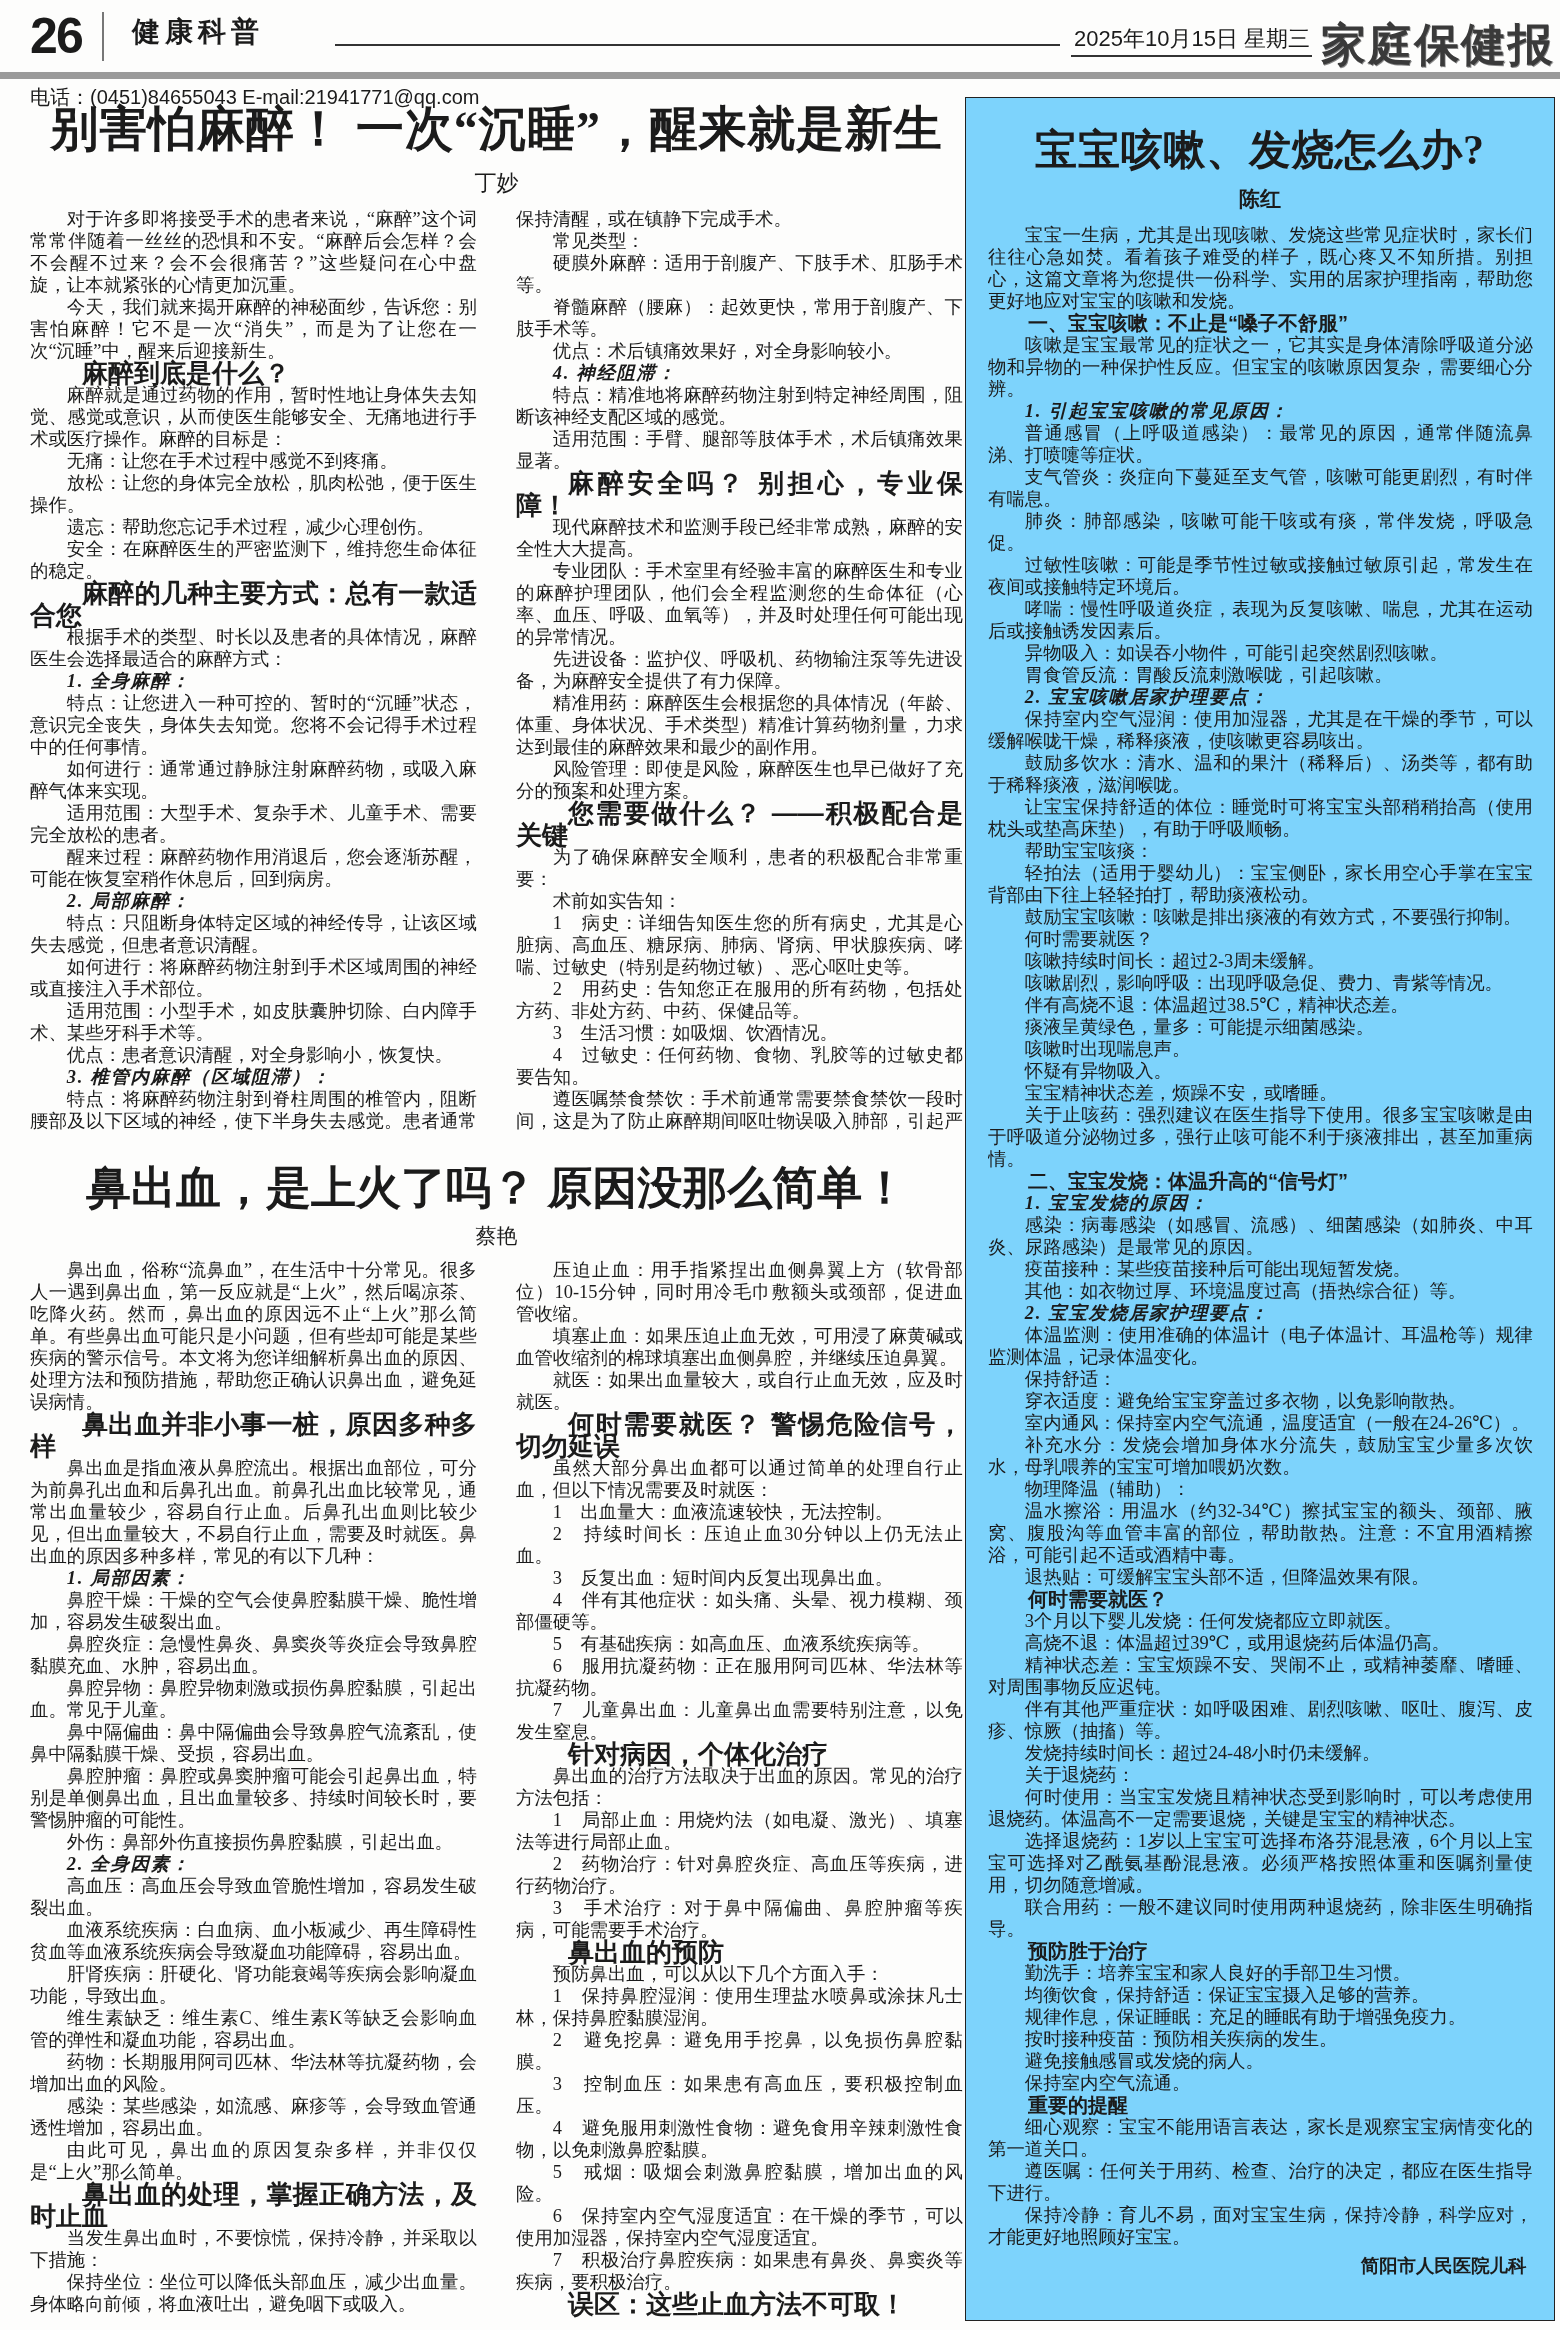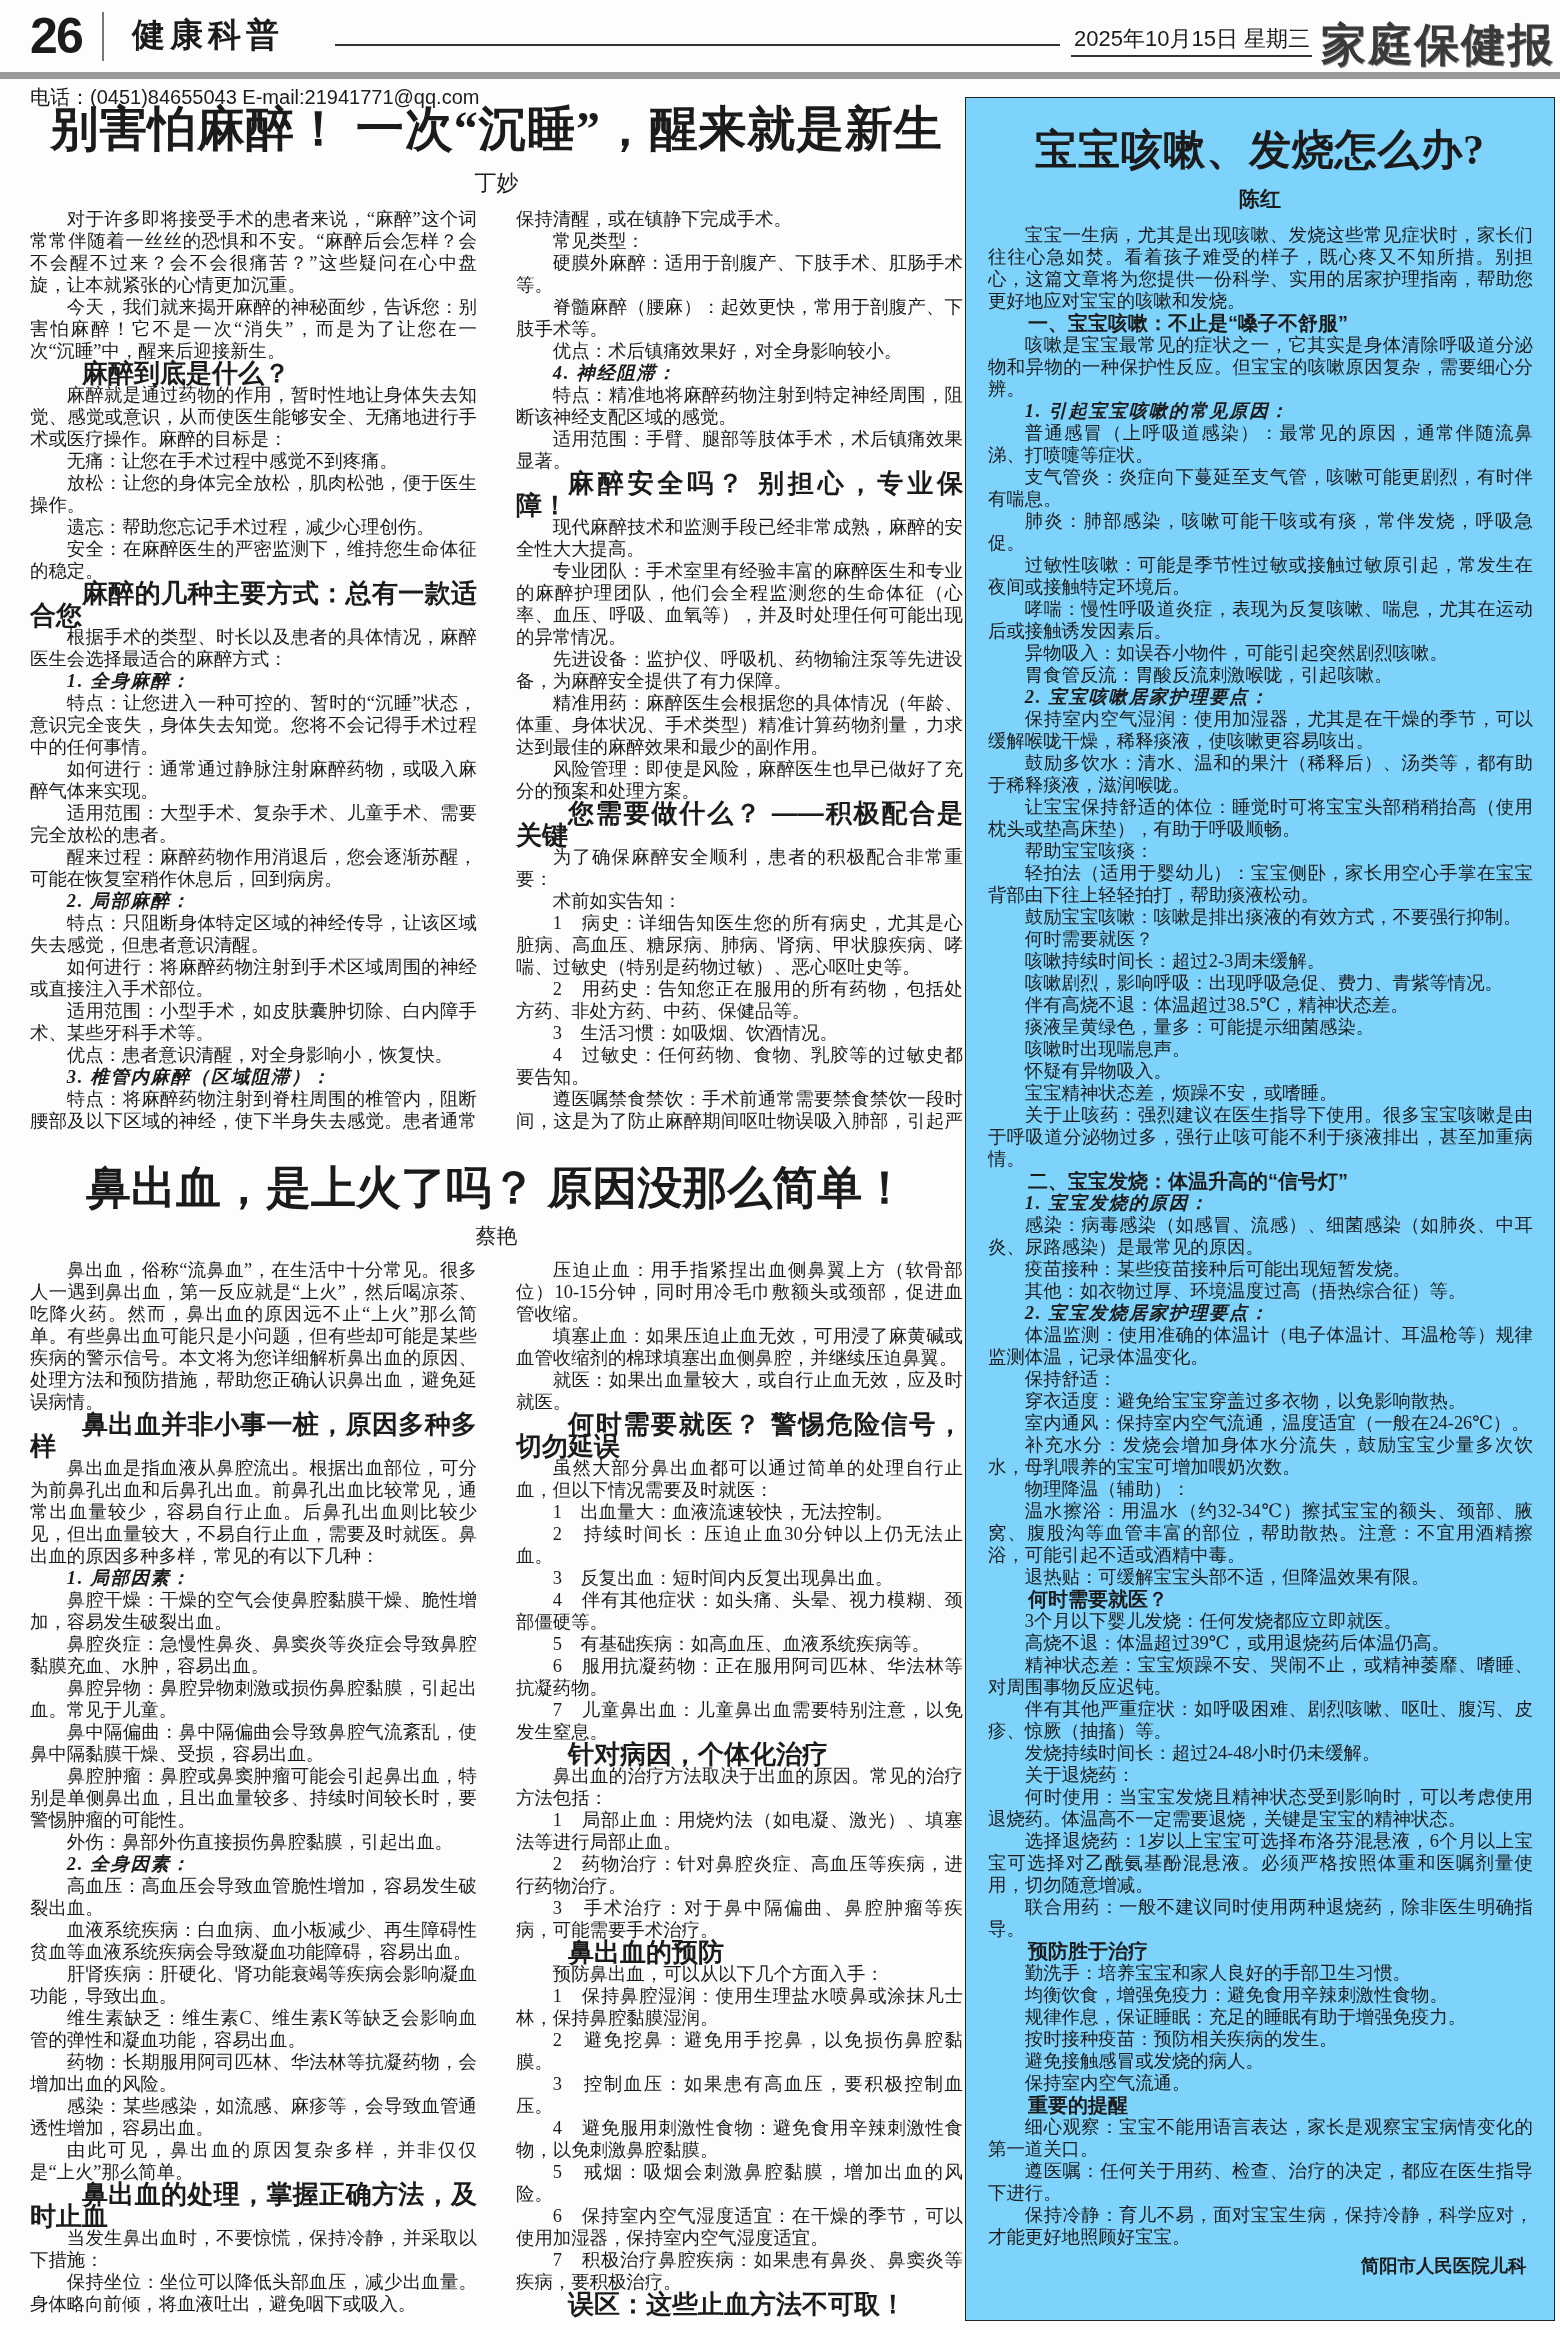--- a/index.html
+++ b/index.html
@@ -3,21 +3,21 @@
 <meta charset="utf-8">
 <style>
   html,body{margin:0;padding:0;background:#e8e8e8;}
   #page{position:relative;width:1560px;height:2330px;background:#fdfdfc;color:#1b1b1b;
         font-family:"Liberation Serif","DejaVu Serif",serif;overflow:hidden;}
   
   #masthead{position:absolute;left:0;top:0;width:1560px;height:80px;}
   #page-num{position:absolute;left:30px;top:6.7px;font-size:50px;font-weight:bold;
             font-family:"Liberation Sans",sans-serif;letter-spacing:-1.7px;}
   #page-num-divider{position:absolute;left:102px;top:11.7px;width:1.7px;height:49px;background:#777;}
-  #section-name{position:absolute;left:132px;top:13.4px;font-size:33px;font-weight:bold;
+  #section-name{position:absolute;left:132px;top:13.4px;font-size:28px;font-weight:bold;
                 font-family:"Liberation Sans",sans-serif;letter-spacing:5px;}
   #header-rule-left{position:absolute;left:335px;top:44px;width:725px;height:1.7px;background:#333;}
   #issue-date{position:absolute;left:1074px;top:23.5px;font-size:22px;font-family:"Liberation Sans",sans-serif;}
   #date-underline{position:absolute;left:1071px;top:55px;width:241px;height:1.7px;background:#333;}
   #paper-name{position:absolute;left:1321px;top:15px;font-size:45px;font-weight:900;
               letter-spacing:1.7px;color:#3a3a3a;text-shadow:0.8px 0.8px 0 #888;}
   #thick-rule{position:absolute;left:0px;top:72px;width:1560px;height:6.7px;background:#9a9a9a;}
   #contact-line{position:absolute;left:30px;top:84px;font-size:20px;font-family:"Liberation Sans",sans-serif;}
   
   .body-text{font-size:18.4px;line-height:22px;text-align:justify;}
@@ -219,21 +219,21 @@
         <div class="blk p">高烧不退：体温超过39℃，或用退烧药后体温仍高。</div>
         <div class="blk p">精神状态差：宝宝烦躁不安、哭闹不止，或精神萎靡、嗜睡、对周围事物反应迟钝。</div>
         <div class="blk p">伴有其他严重症状：如呼吸困难、剧烈咳嗽、呕吐、腹泻、皮疹、惊厥（抽搐）等。</div>
         <div class="blk p">发烧持续时间长：超过24-48小时仍未缓解。</div>
         <div class="blk p">关于退烧药：</div>
         <div class="blk p">何时使用：当宝宝发烧且精神状态受到影响时，可以考虑使用退烧药。体温高不一定需要退烧，关键是宝宝的精神状态。</div>
         <div class="blk p">选择退烧药：1岁以上宝宝可选择布洛芬混悬液，6个月以上宝宝可选择对乙酰氨基酚混悬液。必须严格按照体重和医嘱剂量使用，切勿随意增减。</div>
         <div class="blk p">联合用药：一般不建议同时使用两种退烧药，除非医生明确指导。</div>
         <div class="blk h">预防胜于治疗</div>
         <div class="blk p">勤洗手：培养宝宝和家人良好的手部卫生习惯。</div>
-        <div class="blk p">均衡饮食，增强免疫力：避免食用辛辣刺激性食物。</div>
+        <div class="blk p">均衡饮食，保持舒适：保证宝宝摄入足够的营养。</div>
         <div class="blk p">规律作息，保证睡眠：充足的睡眠有助于增强免疫力。</div>
         <div class="blk p">按时接种疫苗：预防相关疾病的发生。</div>
         <div class="blk p">避免接触感冒或发烧的病人。</div>
         <div class="blk p">保持室内空气流通。</div>
         <div class="blk h">重要的提醒</div>
         <div class="blk p">细心观察：宝宝不能用语言表达，家长是观察宝宝病情变化的第一道关口。</div>
         <div class="blk p">遵医嘱：任何关于用药、检查、治疗的决定，都应在医生指导下进行。</div>
         <div class="blk p">保持冷静：育儿不易，面对宝宝生病，保持冷静，科学应对，才能更好地照顾好宝宝。</div>
         <div class="blk sig">简阳市人民医院儿科</div>
       </div>

